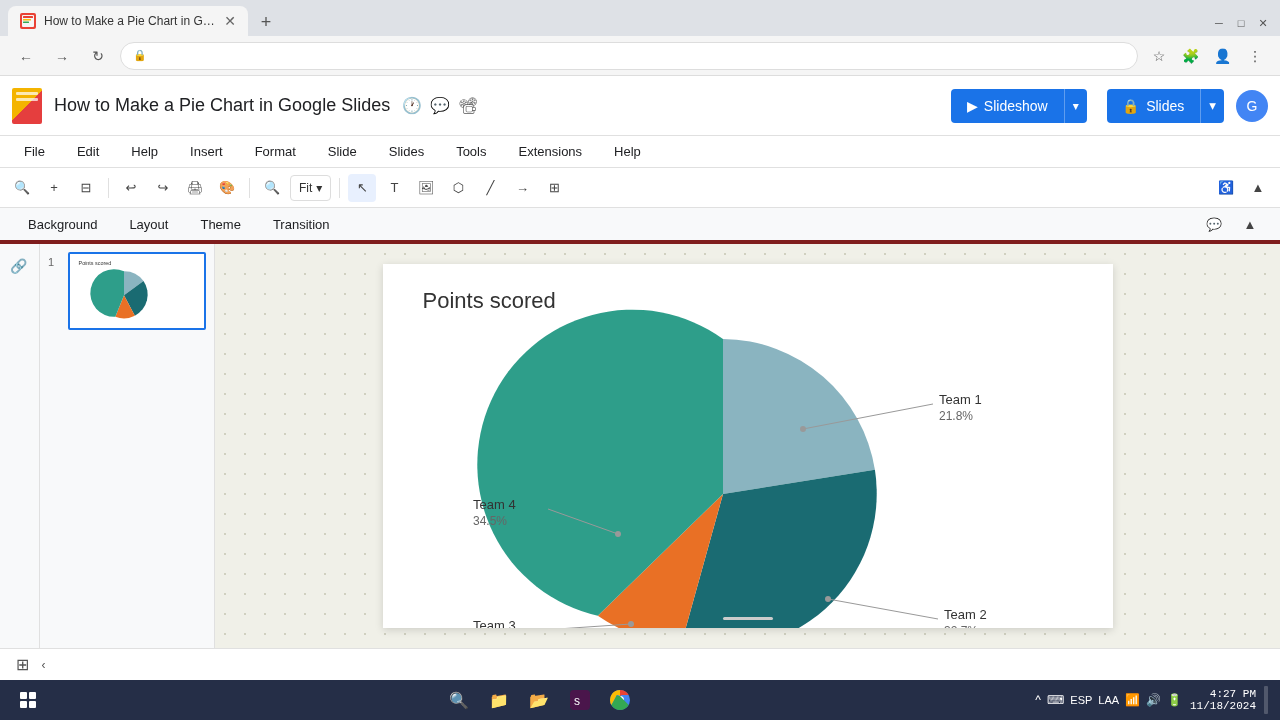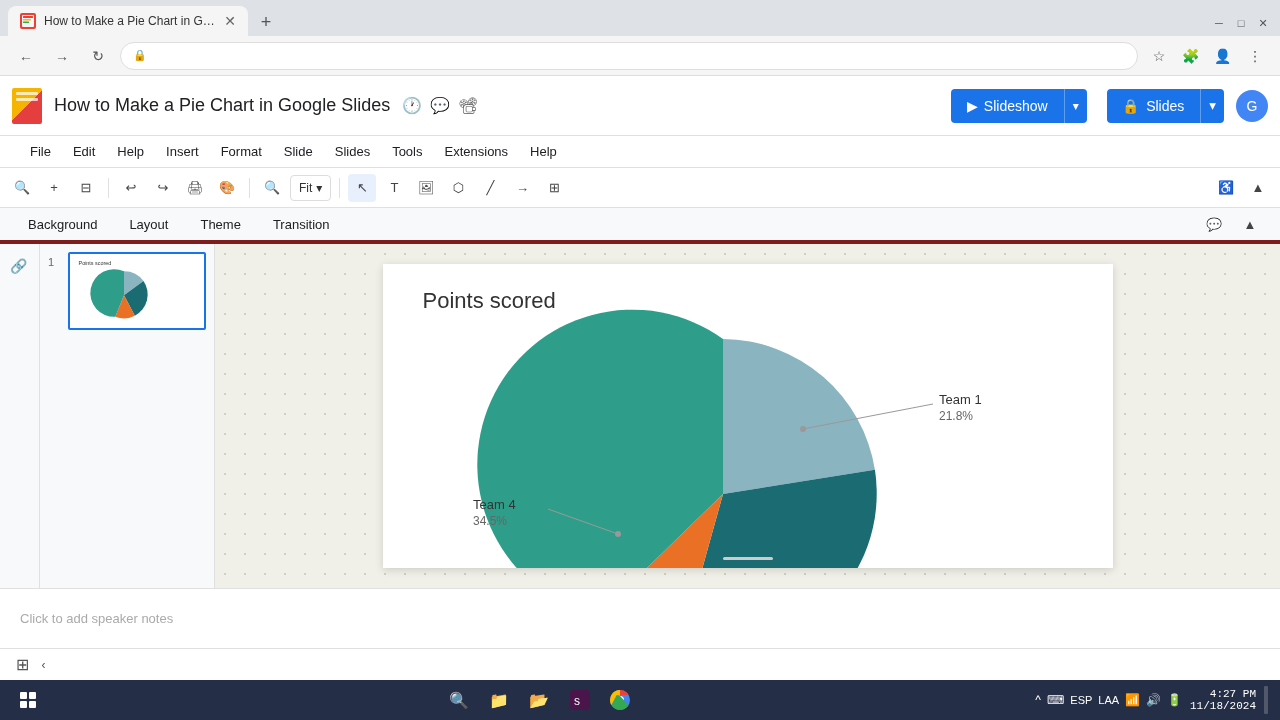--- a/index.html
+++ b/index.html
@@ -135,22 +135,22 @@
       align-items: center;
     }
     .avatar { width: 32px; height: 32px; border-radius: 50%; background: #4285f4; display: flex; align-items: center; justify-content: center; color: #fff; font-size: 14px; cursor: pointer; }
 
     
     .menu-bar {
       height: 32px;
       background: #fff;
       display: flex;
       align-items: center;
-      padding: 0 20px;
-      gap: 2px;
+      padding: 0 14px;
+      gap: 12px;
       border-bottom: 1px solid #e0e0e0;
     }
     .menu-item {
       padding: 4px 10px;
       font-size: 13px;
       color: #202124;
       cursor: pointer;
       border-radius: 4px;
     }
 
@@ -518,23 +518,20 @@
             <circle cx="445" cy="305" r="3" fill="#999"></circle>
             <circle cx="248" cy="330" r="3" fill="#999"></circle>
             <circle cx="235" cy="240" r="3" fill="#999"></circle>
           </svg>
 
           <div style="position:absolute;bottom:8px;left:50%;transform:translateX(-50%);width:50px;height:3px;background:#ccc;border-radius:2px;"></div>
         </div>
       </div>
     </div>
 
-    <div class="speaker-notes">
-      <span style="color:#aaa;font-size:13px;">Click to add speaker notes</span>
-    </div>
 
     <div class="bottom-bar">
       <div class="bottom-left">
         <span class="bottom-grid-icon">⊞</span>
         <span class="bottom-chevron">‹</span>
       </div>
     </div>
   </div>
 
   <div class="taskbar">

